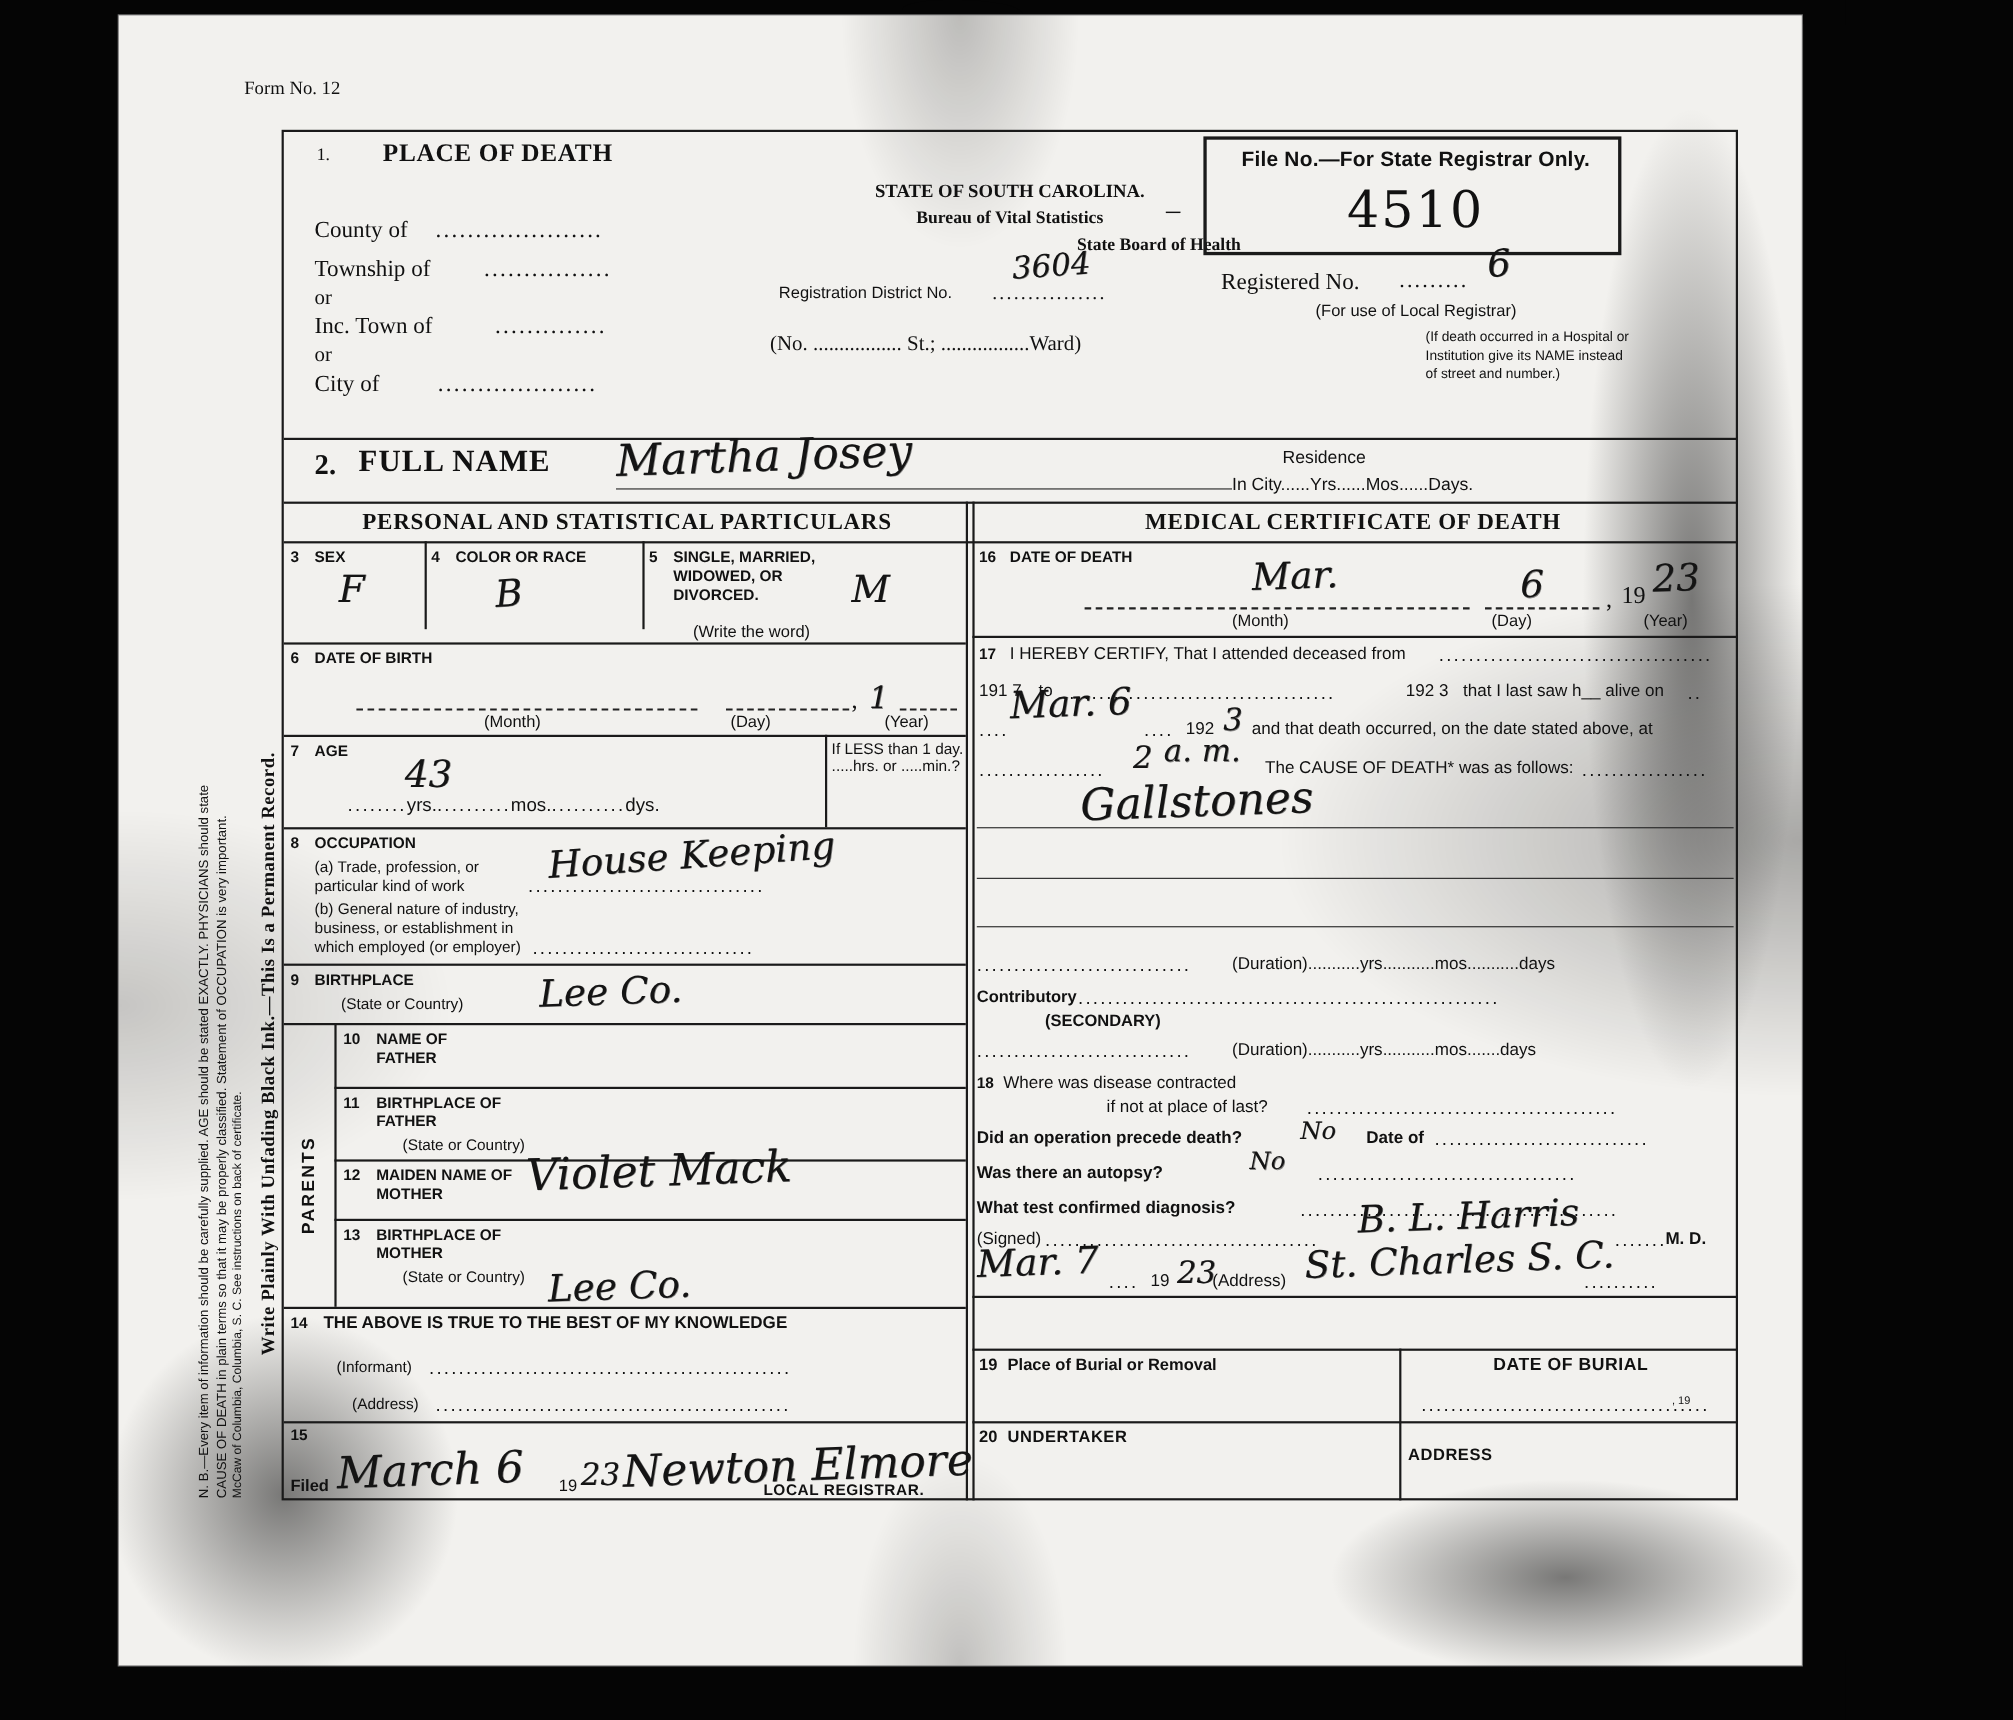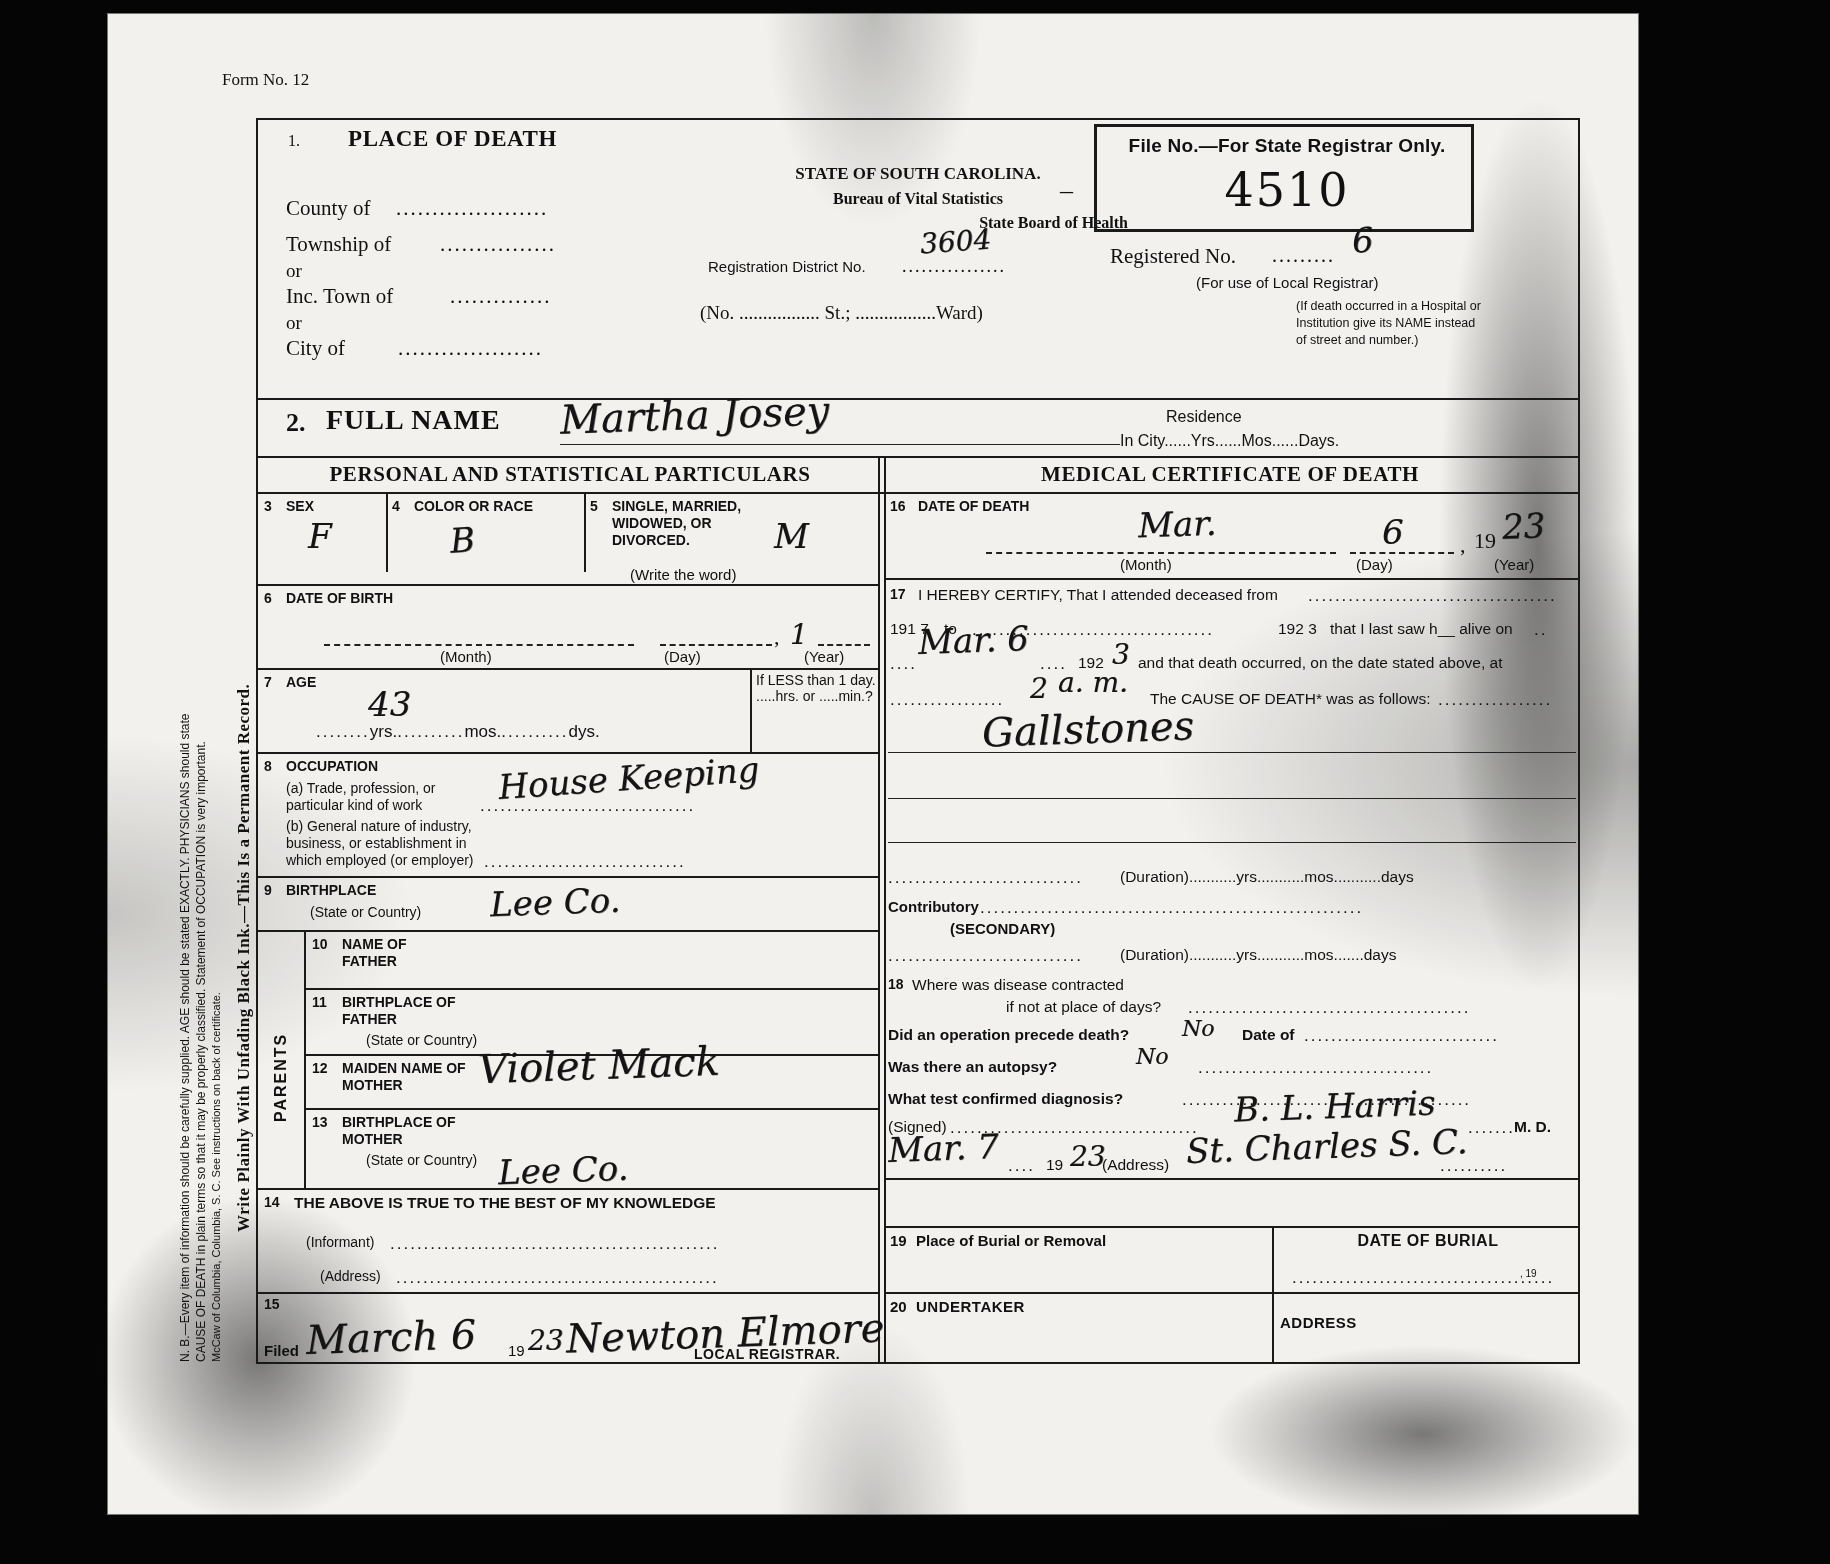--- a/index.html
+++ b/index.html
@@ -401,21 +401,21 @@
       <div class="t lbl-s" style="left:960px;top:776px;font-size:15.5px;">(Duration)...........yrs...........mos...........days</div>
 
       <div class="t lbl-s b" style="left:728px;top:806px;font-size:15px;">Contributory</div>
       <div class="t lbl-s dots" style="left:820px;top:806px;font-size:17px;">.........................................................</div>
       <div class="t lbl-s b" style="left:790px;top:828px;font-size:15px;">(SECONDARY)</div>
       <div class="t lbl-s dots" style="left:728px;top:854px;font-size:17px;">.............................</div>
       <div class="t lbl-s" style="left:960px;top:854px;font-size:15.5px;">(Duration)...........yrs...........mos.......days</div>
 
       <div class="t lbl-s b" style="left:728px;top:884px;">18</div>
       <div class="t lbl-s" style="left:752px;top:884px;font-size:15.5px;">Where was disease contracted</div>
-      <div class="t lbl-s" style="left:846px;top:906px;font-size:15.5px;">if not at place of days?</div>
+      <div class="t lbl-s" style="left:846px;top:906px;font-size:15.5px;">if not at place of last?</div>
       <div class="t lbl-s dots" style="left:1028px;top:906px;font-size:17px;">..........................................</div>
 
       <div class="t lbl-s b" style="left:728px;top:934px;font-size:15.5px;">Did an operation precede death?</div>
       <div class="hw ink sm" style="left:1022px;top:924px;">No</div>
       <div class="t lbl-s b" style="left:1082px;top:934px;font-size:15.5px;">Date of</div>
       <div class="t lbl-s dots" style="left:1144px;top:934px;font-size:17px;">.............................</div>
 
       <div class="t lbl-s b" style="left:728px;top:966px;font-size:15.5px;">Was there an autopsy?</div>
       <div class="hw ink sm" style="left:976px;top:952px;">No</div>
       <div class="t lbl-s dots" style="left:1038px;top:966px;font-size:17px;">...................................</div>

